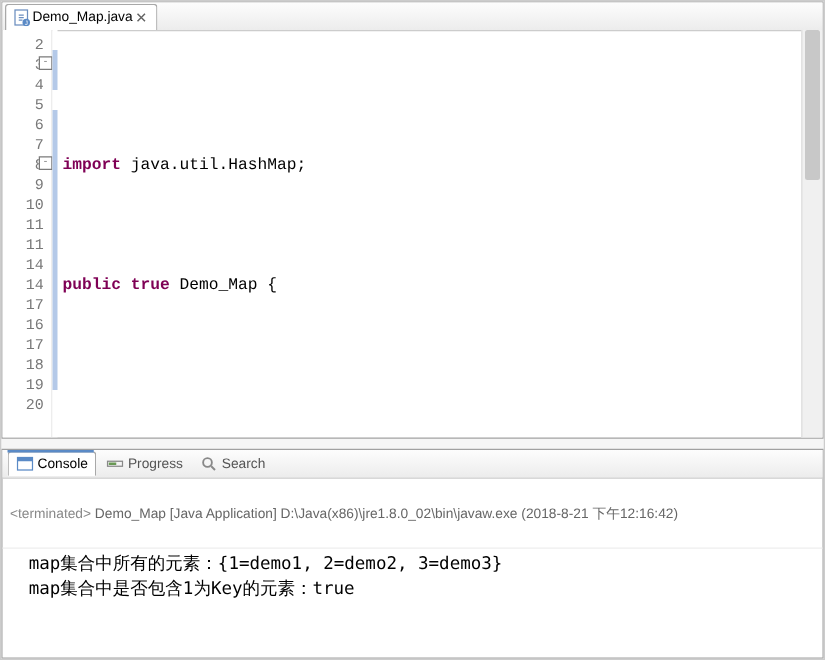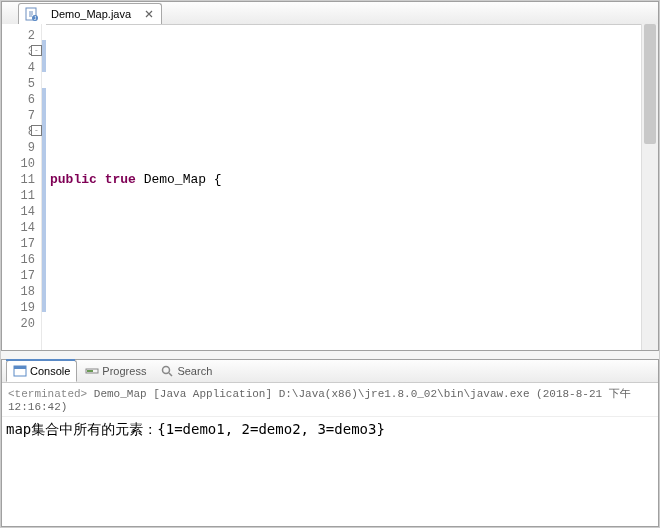--- a/index.html
+++ b/index.html
@@ -1,40 +1,40 @@
 <!DOCTYPE html>
 <html><head>
 <meta charset="utf-8">
 <style>
 html,body{margin:0;padding:0;font-family:Consolas,"Courier New",monospace;font-size:12px;background:#fff;color:#000}
 .root{width:660px;height:528px;position:relative;background:#f5f5f5;border:1px solid #ccc;box-sizing:border-box;overflow:hidden}
 .editor-panel{position:absolute;top:0;left:0;right:0;height:350px;background:#fff;border:1px solid #a0a0a0;box-sizing:border-box}
 .tab-bar{height:22px;background:linear-gradient(#fdfdfd,#ececec);border-bottom:1px solid #ccc;display:flex;align-items:flex-end}
-.tab{height:20px;background:#fff;border:1px solid #a8a8a8;border-bottom:none;border-top-left-radius:3px;border-top-right-radius:3px;display:flex;align-items:center;padding:0 6px;margin-left:16px;font-family:"Segoe UI",Tahoma,sans-serif;font-size:11px;gap:12px}
+.tab{height:20px;background:#fff;border:1px solid #a8a8a8;border-bottom:none;border-top-left-radius:3px;border-top-right-radius:3px;display:flex;align-items:center;padding:0 6px;margin-left:2px;font-family:"Segoe UI",Tahoma,sans-serif;font-size:11px;gap:1px}
 .tab-icon{width:14px;height:14px}
 .tab-close{width:12px;height:12px;display:flex;align-items:center;justify-content:center;color:#555}
 .code-area{position:absolute;top:22px;left:0;right:0;bottom:0;display:flex;overflow:hidden}
 .gutter{width:40px;background:#fff;border-right:1px solid #e8e8e8;text-align:right;padding:4px 6px 0 0;box-sizing:border-box;color:#787878;font-size:12px;line-height:16px;position:relative}
 .gutter-line{height:16px}
 .fold-mark{position:absolute;right:-1px;width:9px;height:9px;border:1px solid #7a7a7a;background:#fff;font-size:8px;line-height:8px;text-align:center;color:#7a7a7a}
 .code{flex:1;padding:4px 0 0 8px;font-size:13px;line-height:16px;white-space:pre;position:relative}
 .code-line{height:16px}
 .margin-bar{position:absolute;left:0;top:0;bottom:0;width:4px;background:#fff}
 .change-mark{position:absolute;left:0;width:4px;background:#b4c9e8}
 .kw{color:#7f0055;font-weight:bold}
 .scroll-v{position:absolute;right:0;top:22px;bottom:0;width:16px;background:#f0f0f0;border-left:1px solid #ddd}
 .scroll-thumb{position:absolute;left:2px;right:2px;top:0;height:120px;background:#c8c8c8;border-radius:2px}
 .console-panel{position:absolute;left:0;right:0;top:358px;bottom:0;background:#fff;border:1px solid #a0a0a0;box-sizing:border-box}
-.console-tabs{height:22px;background:linear-gradient(#fdfdfd,#ececec);border-bottom:1px solid #ccc;display:flex;padding:0 4px;font-family:"Segoe UI",Tahoma,sans-serif;font-size:11px;gap:2px}
+.console-tabs{height:22px;background:linear-gradient(#fdfdfd,#ececec);border-bottom:1px solid #ccc;display:flex;align-items:center;padding:0 4px;font-family:"Segoe UI",Tahoma,sans-serif;font-size:11px;gap:2px}
 .ctab{display:flex;align-items:center;gap:3px;padding:2px 6px;color:#555;position:relative}
 .ctab.active{background:#fff;border:1px solid #a8a8a8;border-bottom:1px solid #fff;border-radius:3px 3px 0 0;color:#000}
 .ctab.active::before{content:"";position:absolute;left:-1px;top:-2px;width:100%;height:2px;background:#5a8ac6}
 .ctab-icon{width:14px;height:14px}
-.console-header{padding:3px 6px;font-family:Liberation Mono, monospace;font-size:11px;color:#666;border-bottom:1px solid #eee}
-.console-body{padding:2px 4px;font-size:14px;line-height:20px;font-family:Consolas,monospace;color:#000}
+.console-header{padding:20px 6px;font-family:Liberation Sans, sans-serif;font-size:11px;color:#666;border-bottom:1px solid #eee}
+.console-body{padding:2px 21px;font-size:14px;line-height:20px;font-family:Consolas,monospace;color:#000}
 </style>
 </head>
 <body>
 
 <div class="root">
 
   <div class="editor-panel">
     <div class="tab-bar">
       <div class="tab">
         <svg class="tab-icon" viewBox="0 0 14 14">
@@ -74,20 +74,21 @@
         <div class="gutter-line">19</div>
         <div class="gutter-line">20</div>
       </div>
 
       <div class="code">
         <div class="margin-bar">
           <div class="change-mark" style="top:16px;height:32px"></div>
           <div class="change-mark" style="top:64px;height:224px"></div>
         </div>
         <div class="code-line"></div>
+        <div class="code-line"><span class="kw">import</span><span> java.util.HashMap;</span></div>
         <div class="code-line"></div>
         <div class="code-line"><span class="kw">public</span><span> </span><span class="kw">true</span><span> Demo_Map {</span></div>
         <div class="code-line"></div>
         
         
         
         
         
         
         
@@ -124,16 +125,17 @@
         <svg class="ctab-icon" viewBox="0 0 14 14">
             <circle cx="6" cy="6" r="3.5" fill="none" stroke="#888" stroke-width="1.5"></circle>
             <path d="M9 9l3 3" stroke="#888" stroke-width="1.5"></path>
           </svg>
         <span>Search</span>
       </div>
     </div>
     <div class="console-header"><span style="color:#888">&lt;terminated&gt;</span><span> Demo_Map [Java Application] D:\Java(x86)\jre1.8.0_02\bin\javaw.exe (2018-8-21 下午12:16:42)</span></div>
     <div class="console-body">
       <div>map集合中所有的元素：{1=demo1, 2=demo2, 3=demo3}</div>
+      <div>map集合中是否包含1为Key的元素：true</div>
     </div>
   </div>
 
 </div>
 
 </body></html>

